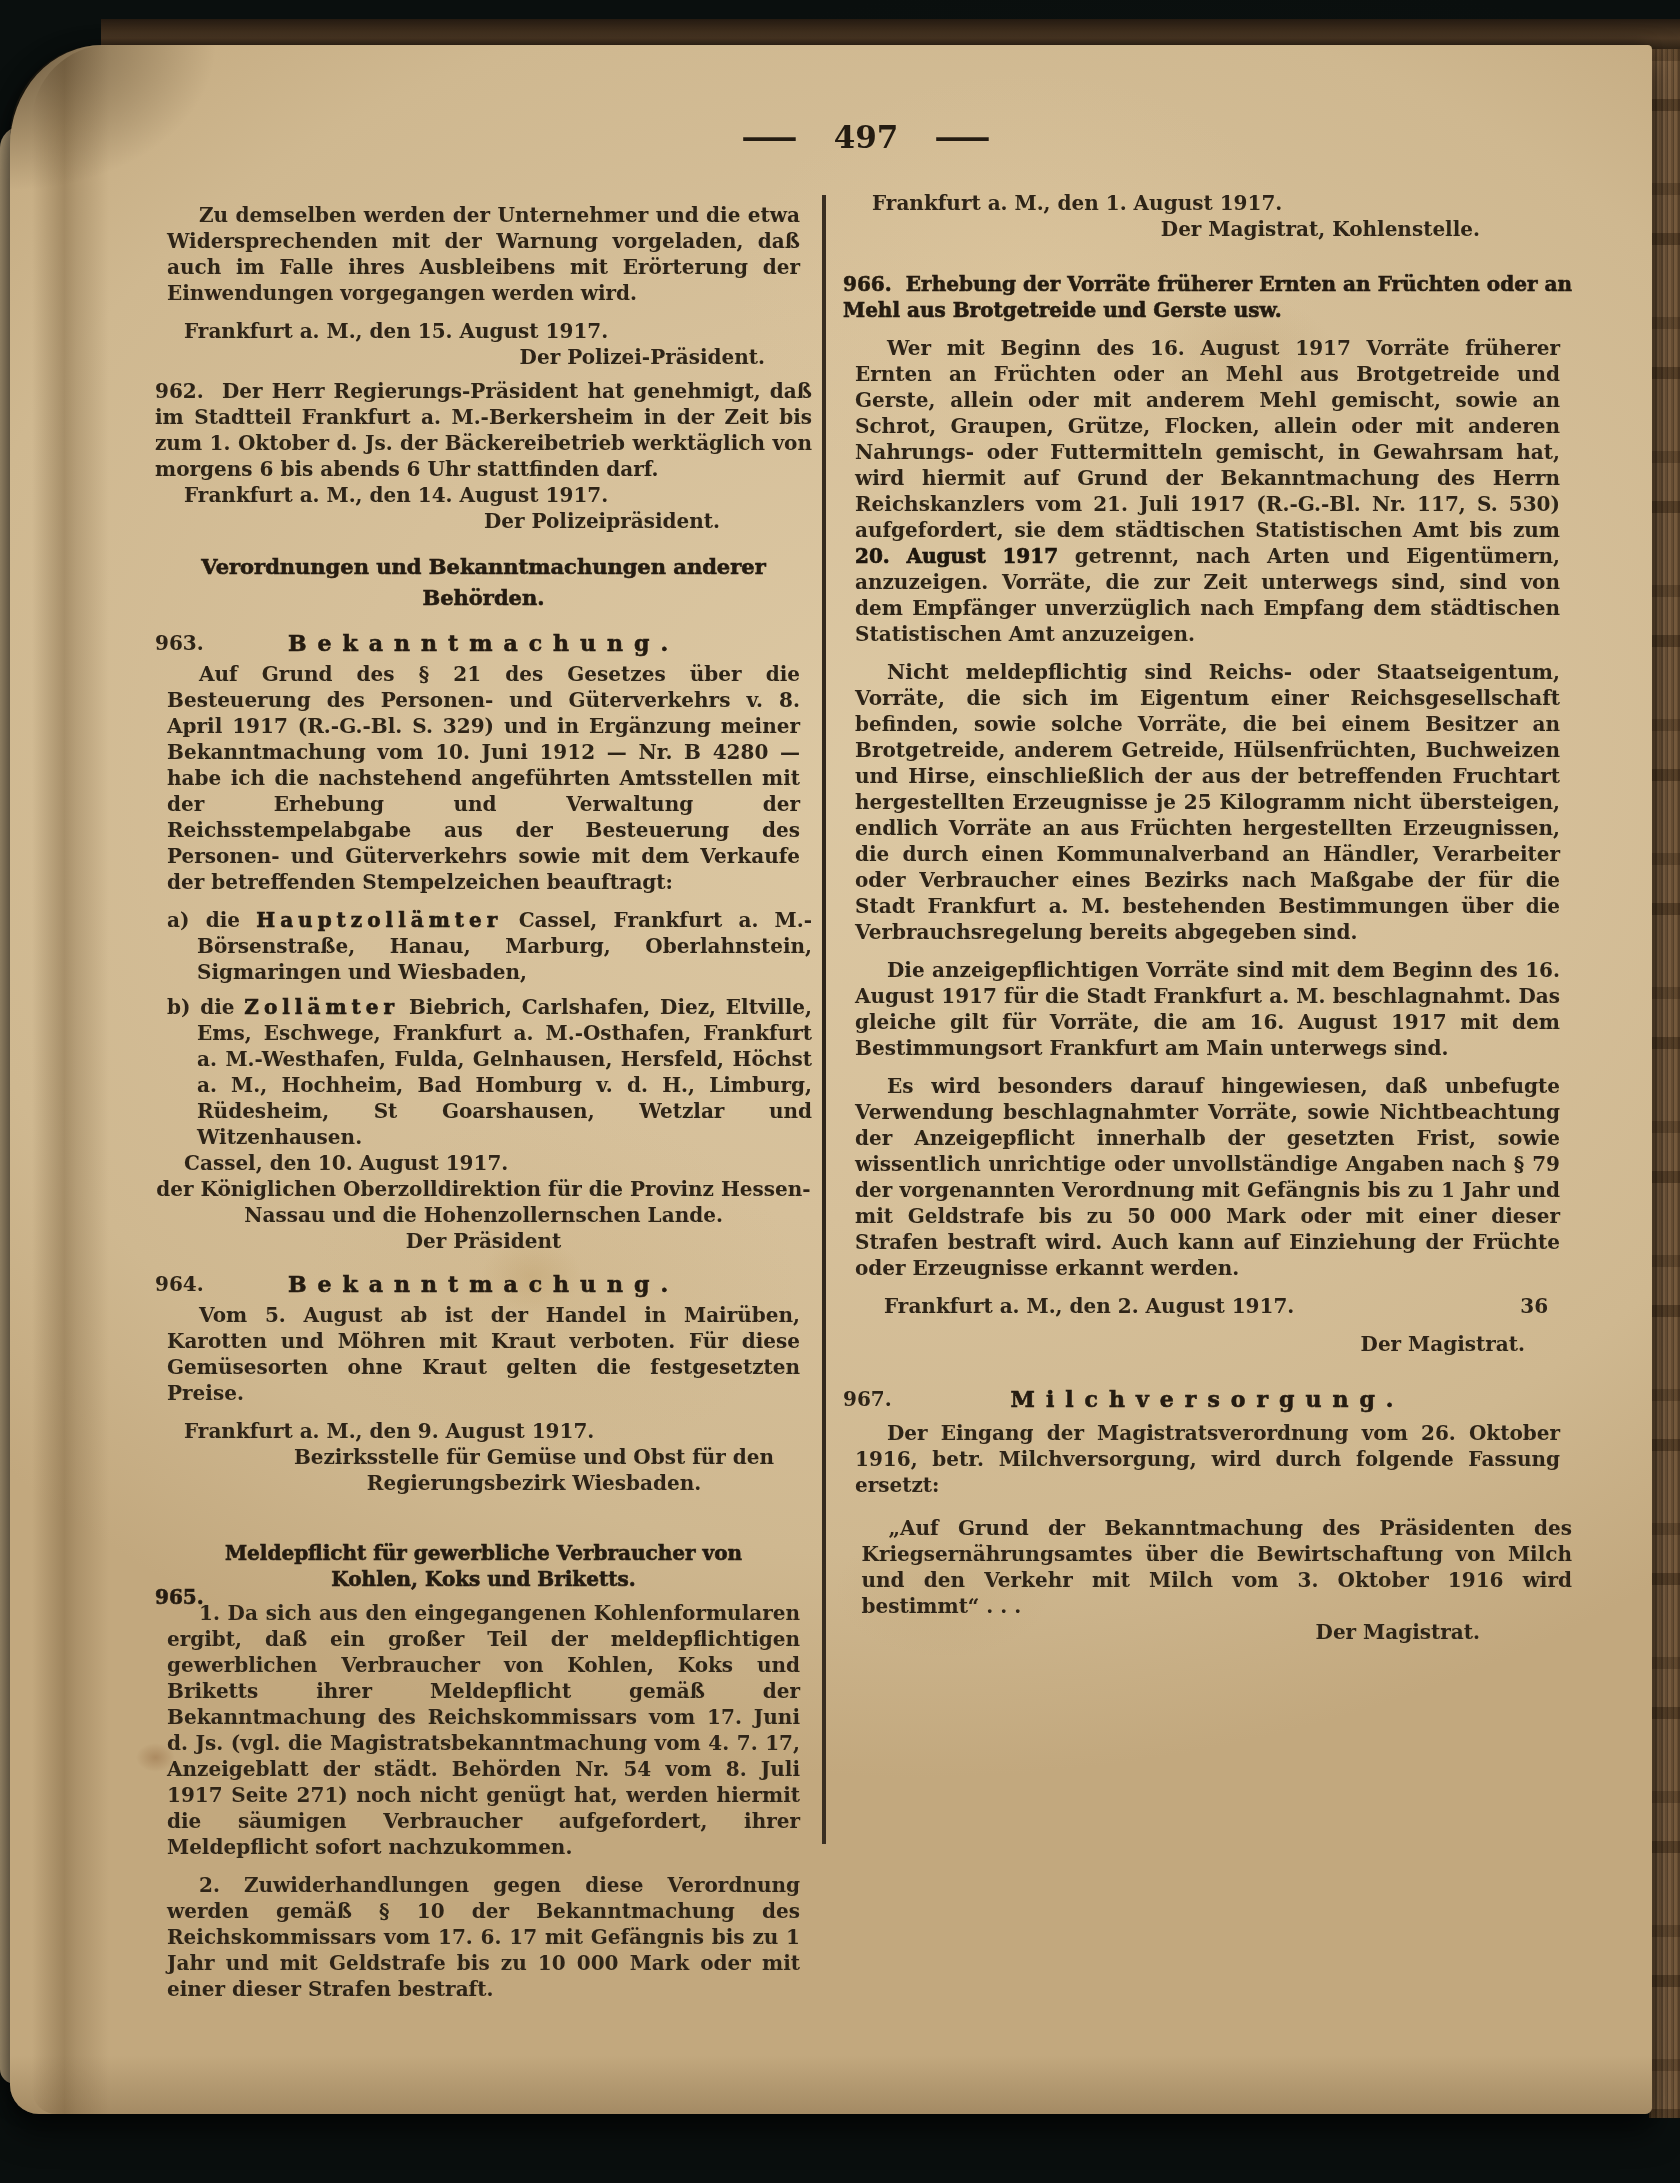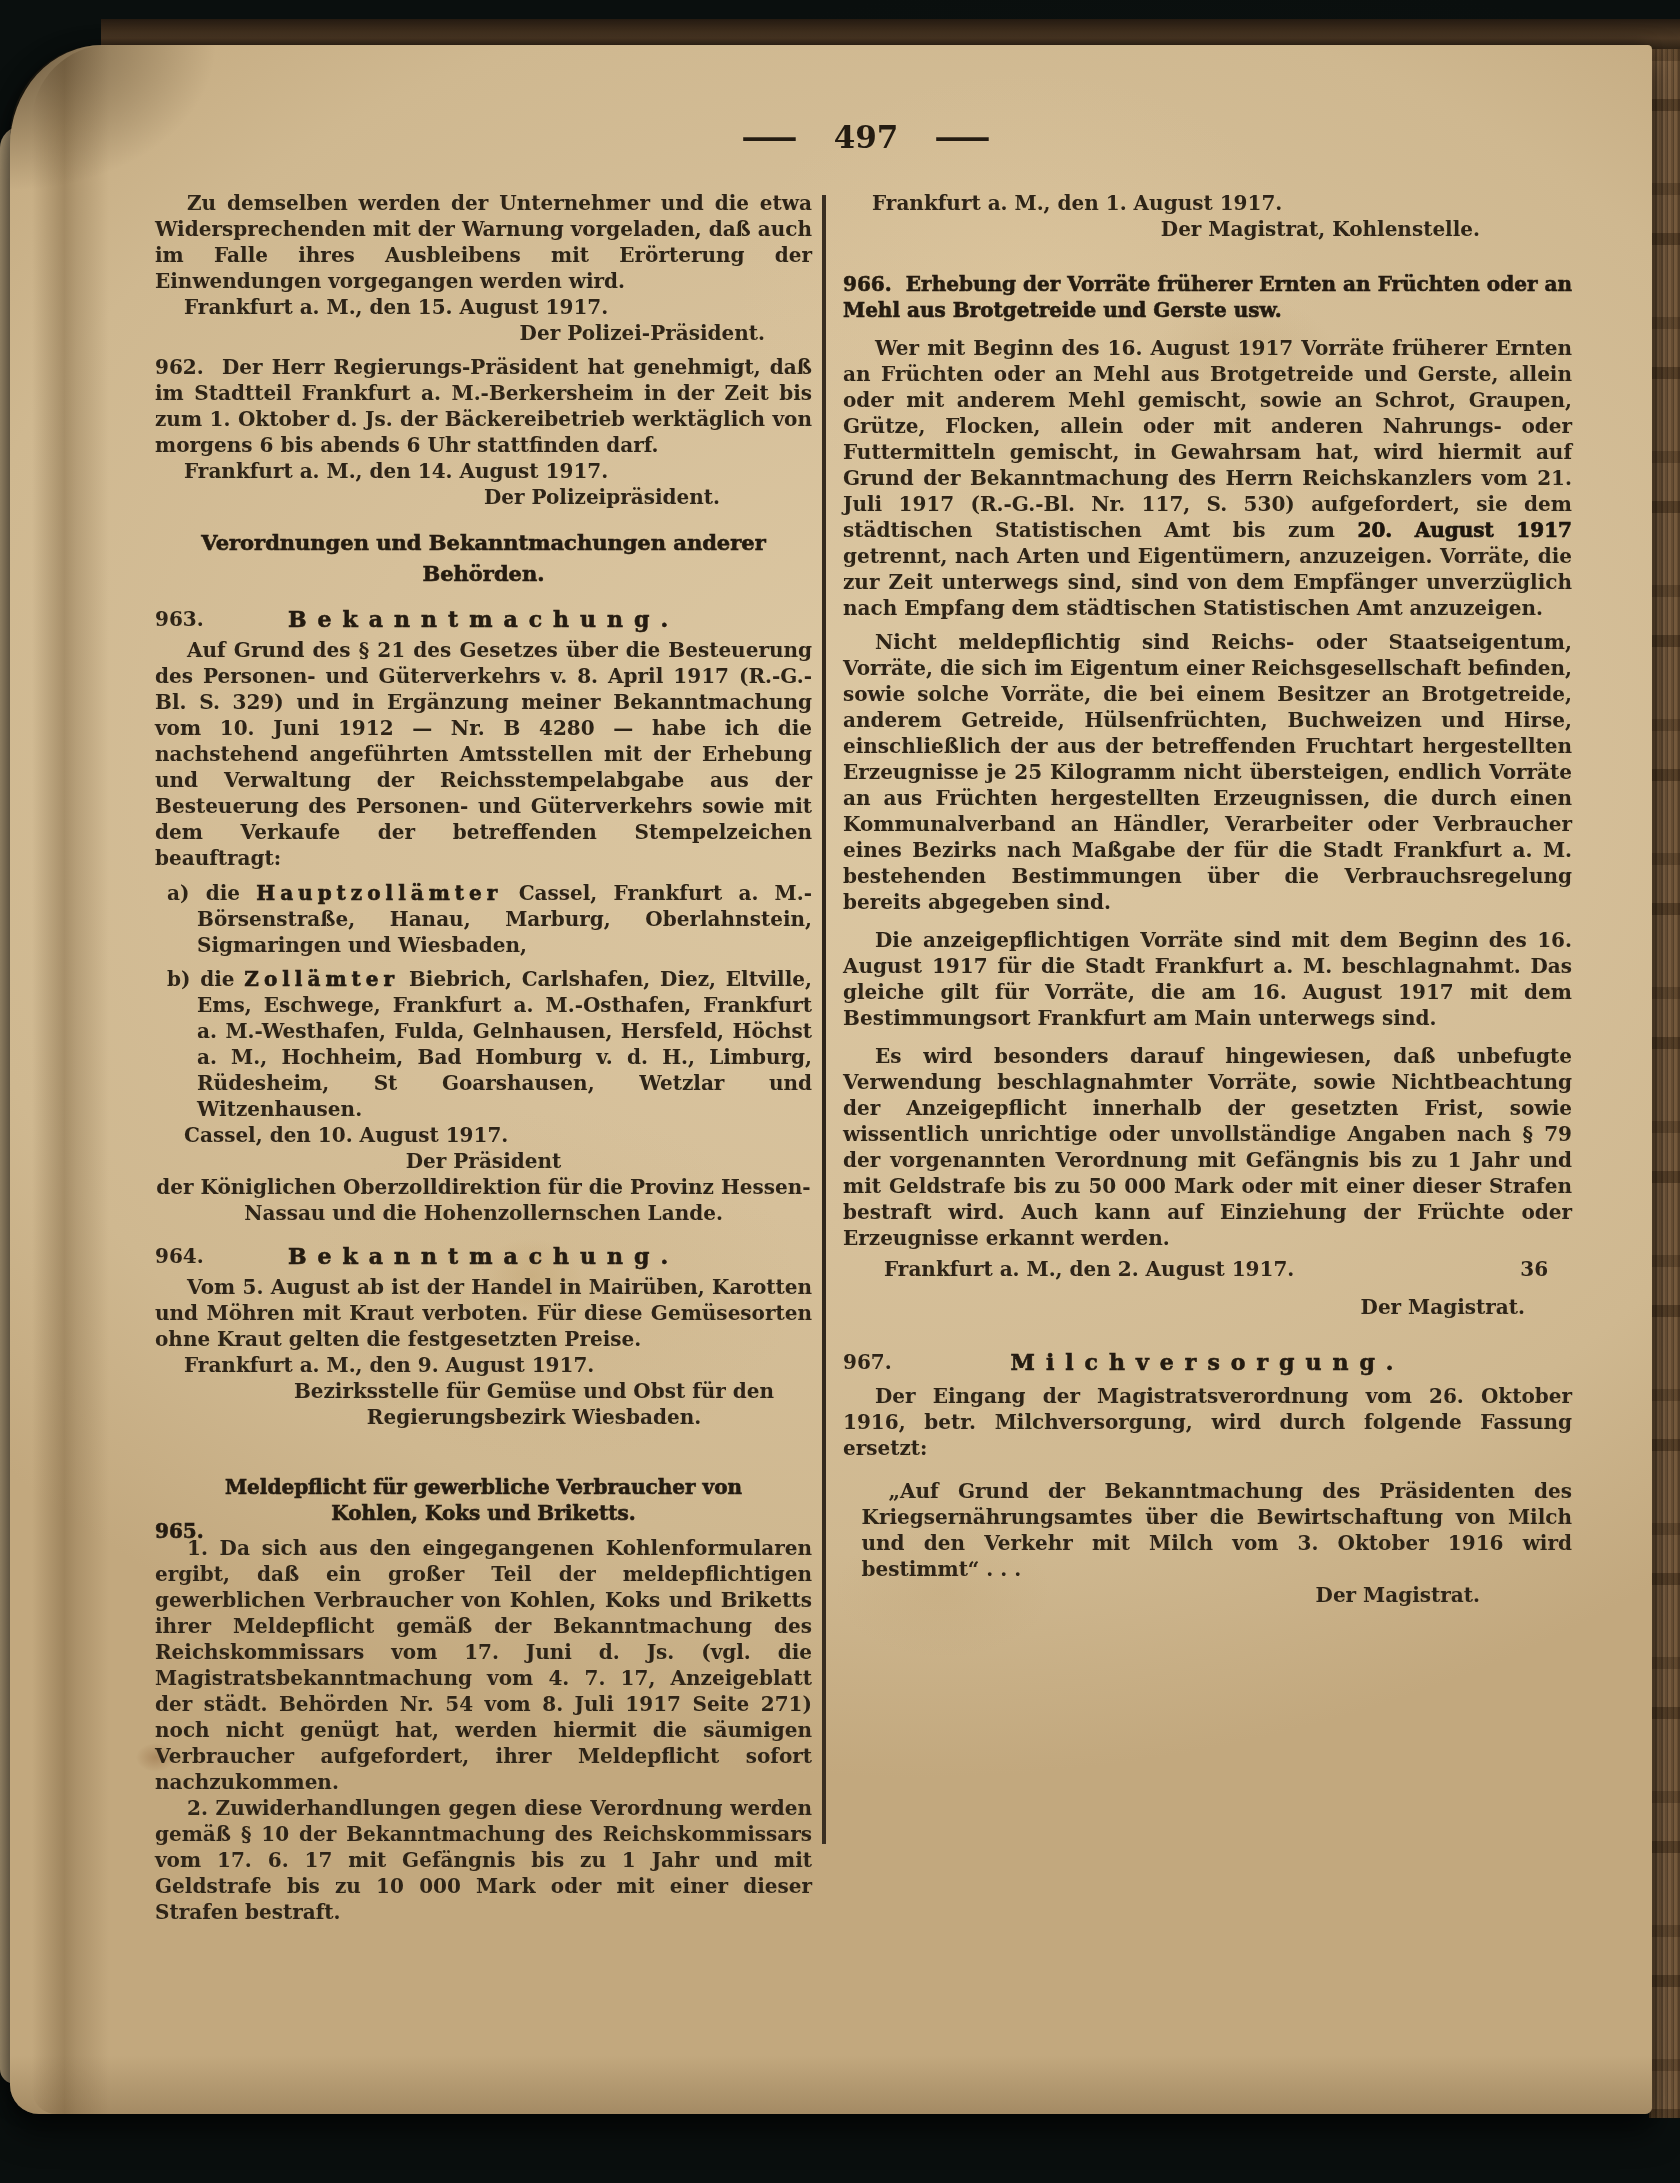--- a/index.html
+++ b/index.html
@@ -67,21 +67,21 @@
   }
 
   .col{
     position:absolute;top:145px;
     color:#2e2417;font-size:20px;line-height:26px;font-weight:bold;
     text-align:justify;
   }
   .col-left{left:145px;width:657px;}
   .col-right{left:833px;width:729px;}
 
-  .p{text-indent:32px;margin:0;}
+  .p{text-indent:32px;margin:12px;}
   .pz{margin:0;}
   .date{margin:0;padding-left:29px;text-align:left;}
   .sig{margin:0;text-align:right;padding-right:47px;}
   .sig-far{padding-right:92px;}
   .sigc{margin:0;text-align:center;}
   .heading-center{
     text-align:center;font-size:21px;line-height:31px;
     -webkit-text-stroke:0.6px #241b10;color:#241b10;margin:0;
   }
   .num-row{position:relative;margin:0;}
@@ -137,22 +137,22 @@
     <div class="num-row mt20">
       <span class="num">963.</span>
       <span class="title gesperrt">Bekanntmachung.</span>
     </div>
     <p class="p mt6">Auf Grund des § 21 des Gesetzes über die Besteuerung des Personen- und Güterverkehrs v. 8. April 1917 (R.-G.-Bl. S. 329) und in Ergänzung meiner Bekanntmachung vom 10. Juni 1912 — Nr. B 4280 — habe ich die nachstehend angeführten Amtsstellen mit der Erhebung und Verwaltung der Reichsstempelabgabe aus der Besteuerung des Personen- und Güterverkehrs sowie mit dem Verkaufe der betreffenden Stempelzeichen beauftragt:</p>
 
     <p class="list mt10"><span>a)</span> <span>die</span> <span class="gesperrt" style="letter-spacing:5px;font-size:20px;">Hauptzollämter</span> <span>Cassel, Frankfurt a. M.-Börsenstraße, Hanau, Marburg, Oberlahnstein, Sigmaringen und Wiesbaden,</span></p>
     <p class="list mt10"><span>b)</span> <span>die</span> <span class="gesperrt" style="letter-spacing:5px;font-size:20px;">Zollämter</span> <span>Biebrich, Carlshafen, Diez, Eltville, Ems, Eschwege, Frankfurt a. M.-Osthafen, Frankfurt a. M.-Westhafen, Fulda, Gelnhausen, Hersfeld, Höchst a. M., Hochheim, Bad Homburg v. d. H., Limburg, Rüdesheim, St Goarshausen, Wetzlar und Witzenhausen.</span></p>
 
     <p class="date">Cassel, den 10. August 1917.</p>
+    <p class="sigc">der Königlichen Oberzolldirektion für die Provinz Hessen-Nassau und die Hohenzollernschen Lande.</p>
     <p class="sigc">Der Präsident</p>
-    <p class="sigc">der Königlichen Oberzolldirektion für die Provinz Hessen-Nassau und die Hohenzollernschen Lande.</p>
 
     <div class="num-row mt20">
       <span class="num">964.</span>
       <span class="title gesperrt">Bekanntmachung.</span>
     </div>
     <p class="p mt6">Vom 5. August ab ist der Handel in Mairüben, Karotten und Möhren mit Kraut verboten. Für diese Gemüsesorten ohne Kraut gelten die festgesetzten Preise.</p>
     <p class="date">Frankfurt a. M., den 9. August 1917.</p>
     <p class="sigc" style="padding-left:101px;">Bezirksstelle für Gemüse und Obst für den Regierungsbezirk Wiesbaden.</p>
 
     <div class="num-row mt26">

